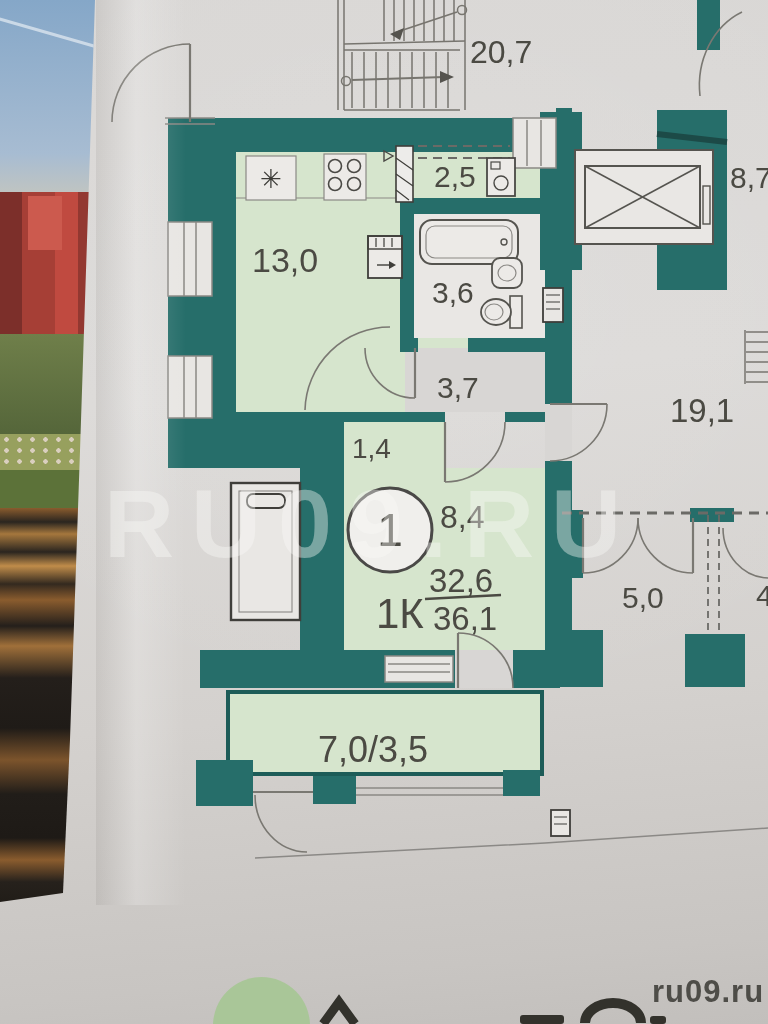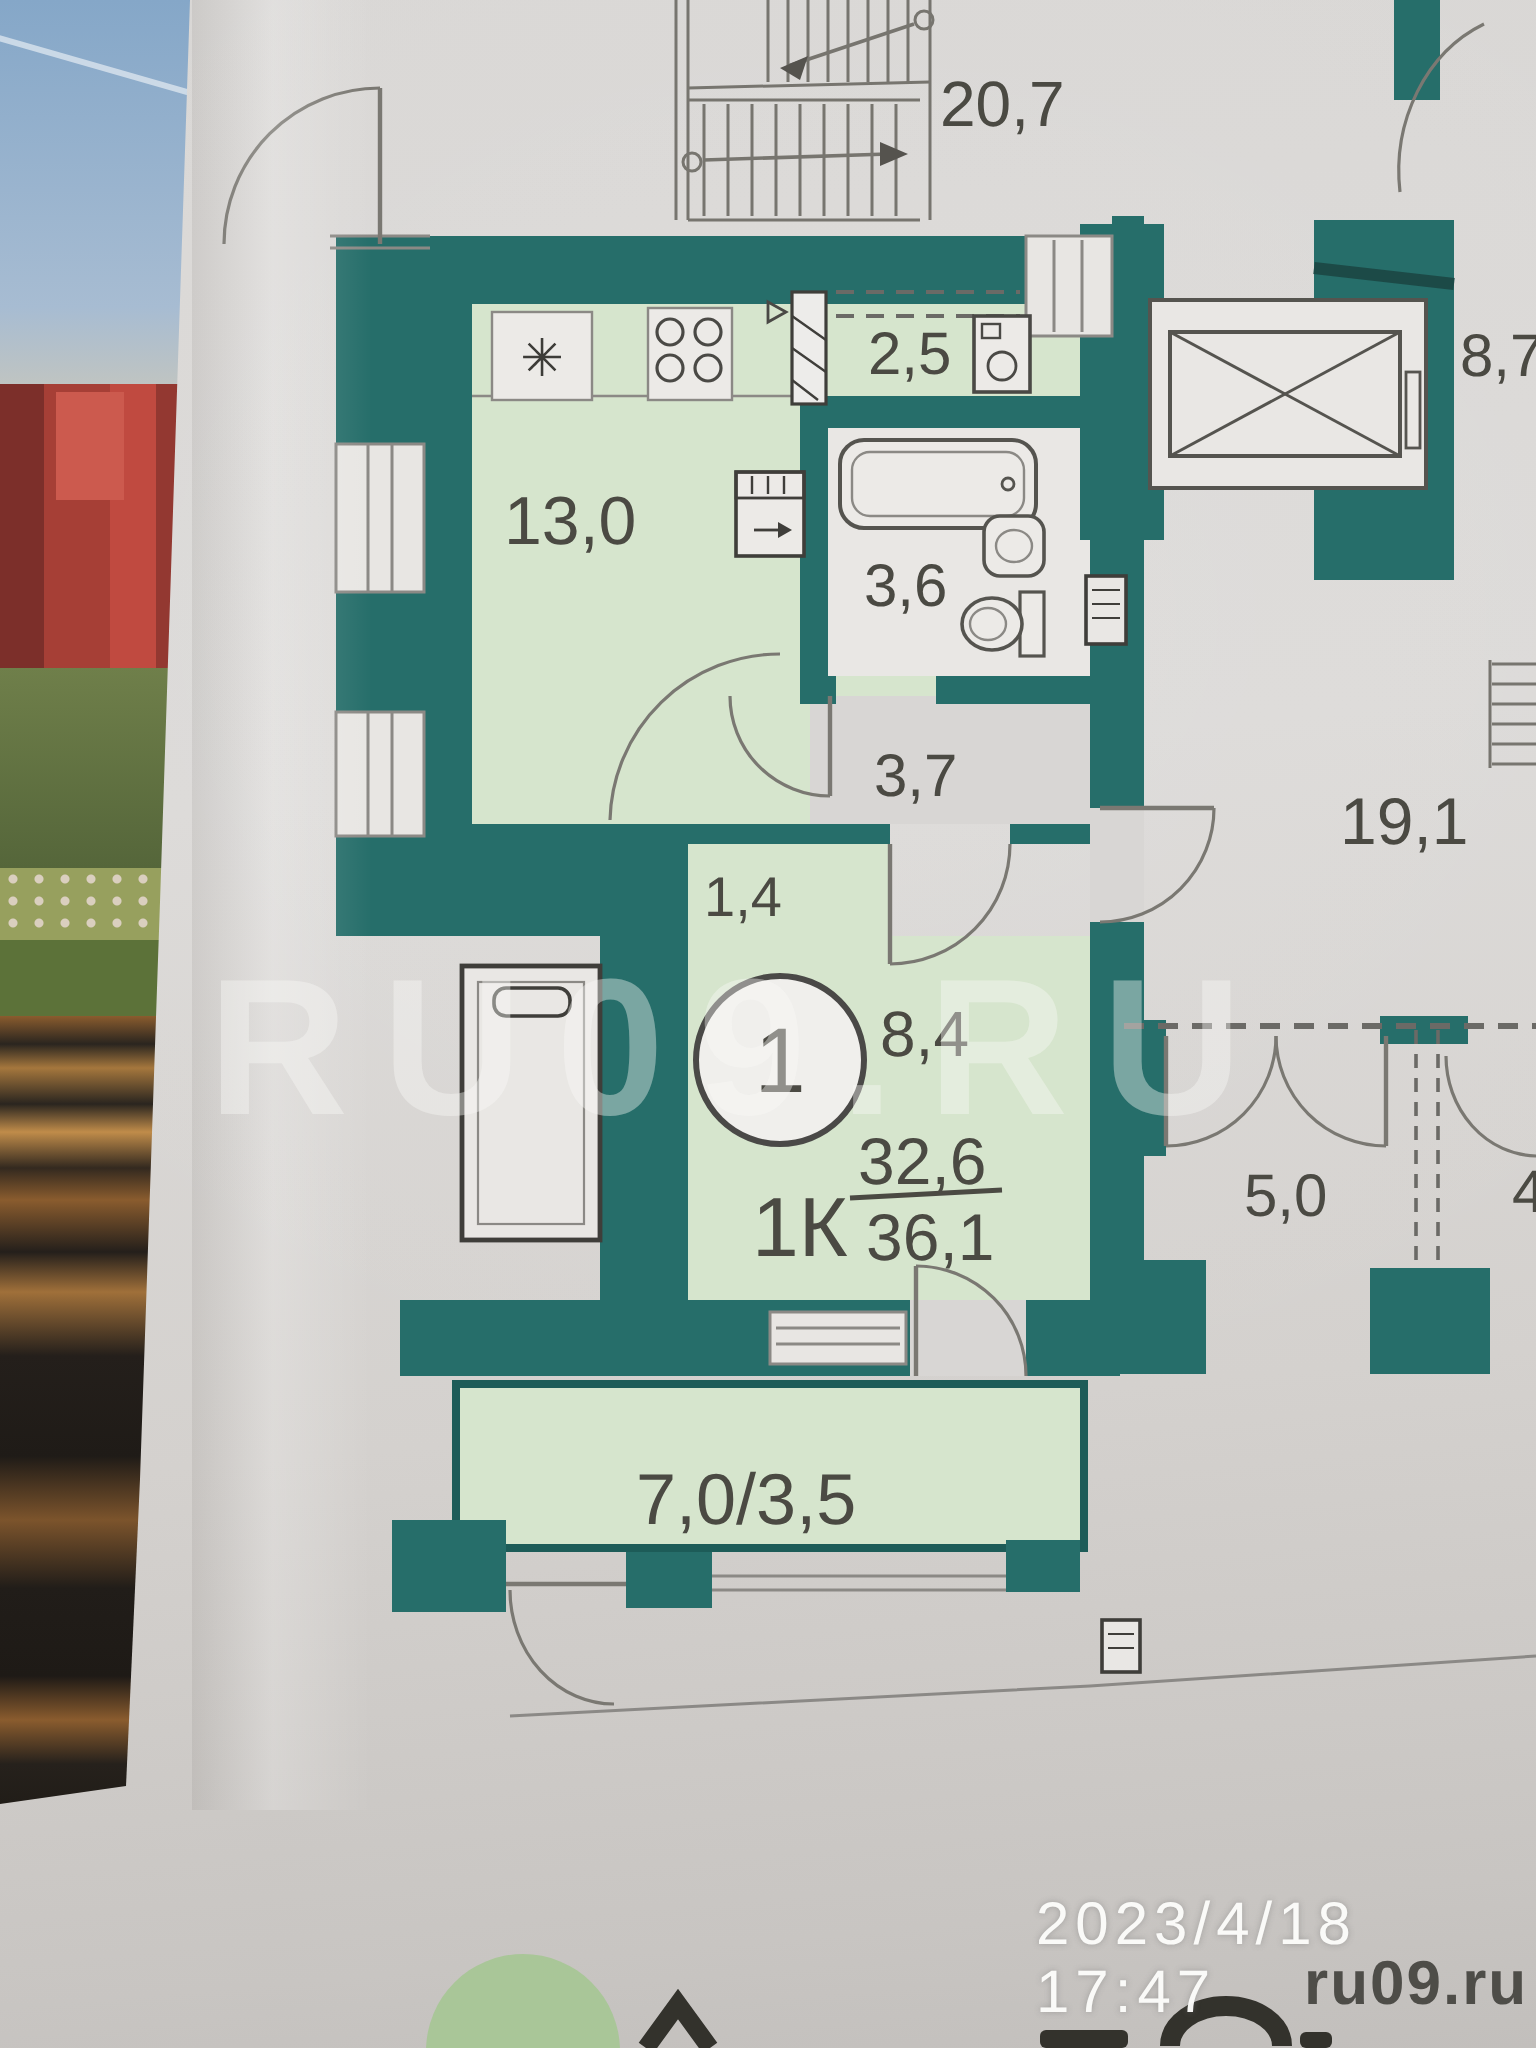--- a/index.html
+++ b/index.html
@@ -271,15 +271,14 @@
       <path d="M323,1024 L339,1002 L355,1024" fill="none" stroke-width="9"></path>
       <rect x="520" y="1015" width="44" height="9" rx="3" stroke="none"></rect>
       <path d="M585,1023 A28,20 0 0 1 641,1023" fill="none" stroke-width="10"></path>
       <rect x="650" y="1016" width="16" height="8" rx="3" stroke="none"></rect>
     </g>
   </svg>
 
   <div class="ad-circle"></div>
 
   <div class="wm-large">RU09.RU</div>
-  <div class="cam-stamp">2023/4/18 17:47</div>
   <div class="site-stamp">ru09.ru</div>
 </div>
 
 </body></html>

